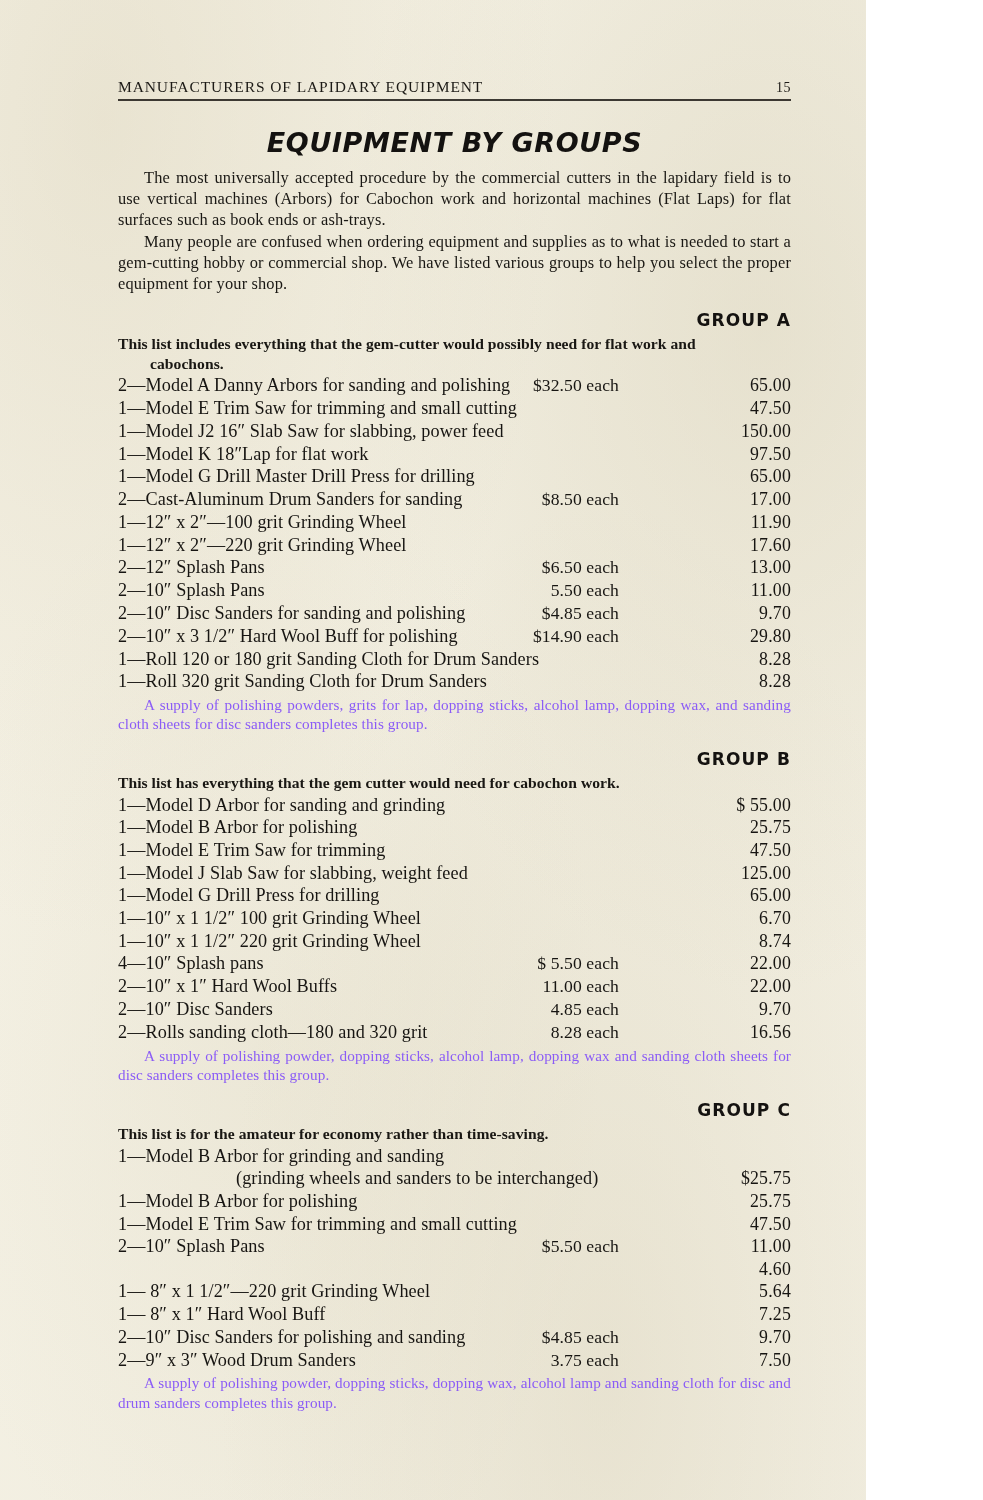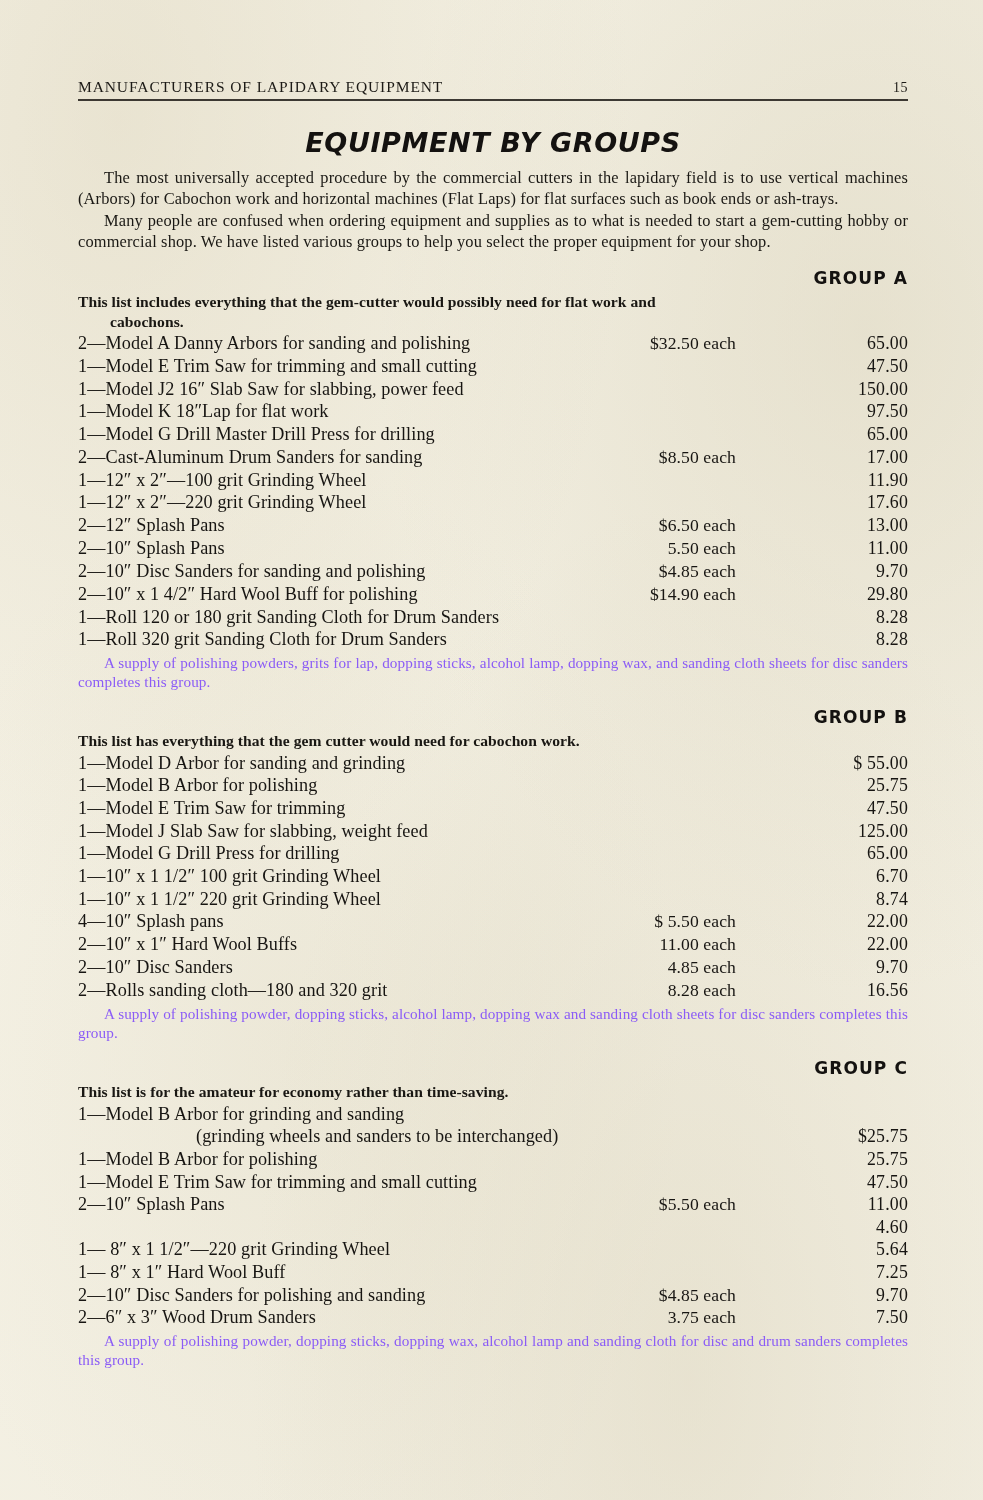--- a/index.html
+++ b/index.html
@@ -5,25 +5,26 @@
   html, body {
     margin: 0;
     padding: 0;
     background: #ffffff;
   }
   body {
     font-family: "Liberation Serif", "DejaVu Serif", serif;
   }
   .page {
     position: relative;
-    width: 983px;
+    width: 866px;
     height: 1500px;
     background: #f2efe2;
     overflow: hidden;
     box-sizing: border-box;
+    padding-left: 40px;
   }
   
   .page::before {
     content: "";
     position: absolute;
     inset: 0;
     pointer-events: none;
     background:
       radial-gradient(ellipse at 12% 8%, rgba(210,200,170,.35) 0%, rgba(210,200,170,0) 42%),
       radial-gradient(ellipse at 88% 22%, rgba(205,196,166,.30) 0%, rgba(205,196,166,0) 40%),
@@ -271,21 +272,21 @@
               <span class="price">11.00</span>
             </div>
             <div class="item">
               <span class="desc">2—10″ Disc Sanders for sanding and polishing</span>
               <span class="leader"></span>
               <span class="each">$4.85 each</span>
               <span class="leader short"></span>
               <span class="price">9.70</span>
             </div>
             <div class="item">
-              <span class="desc">2—10″ x 1 4/2″ Hard Wool Buff for polishing</span>
+              <span class="desc">2—10″ x 3 1/2″ Hard Wool Buff for polishing</span>
               <span class="leader"></span>
               <span class="each">$14.90 each</span>
               <span class="leader short"></span>
               <span class="price">29.80</span>
             </div>
             <div class="item">
               <span class="desc">1—Roll 120 or 180 grit Sanding Cloth for Drum Sanders</span>
               <span class="leader"></span>
               <span class="each"></span>
               <span class="leader short blank"></span>
@@ -445,21 +446,21 @@
               <span class="price">7.25</span>
             </div>
             <div class="item">
               <span class="desc">2—10″ Disc Sanders for polishing and sanding</span>
               <span class="leader"></span>
               <span class="each">$4.85 each</span>
               <span class="leader short"></span>
               <span class="price">9.70</span>
             </div>
             <div class="item">
-              <span class="desc">2—6″ x 3″ Wood Drum Sanders</span>
+              <span class="desc">2—9″ x 3″ Wood Drum Sanders</span>
               <span class="leader"></span>
               <span class="each">3.75 each</span>
               <span class="leader short"></span>
               <span class="price">7.50</span>
             </div>
           </div>
           <p class="note">A supply of polishing powder, dopping sticks, dopping wax, alcohol lamp and sanding cloth for disc and drum sanders completes this group.</p>
         </section>
       </div>
 

